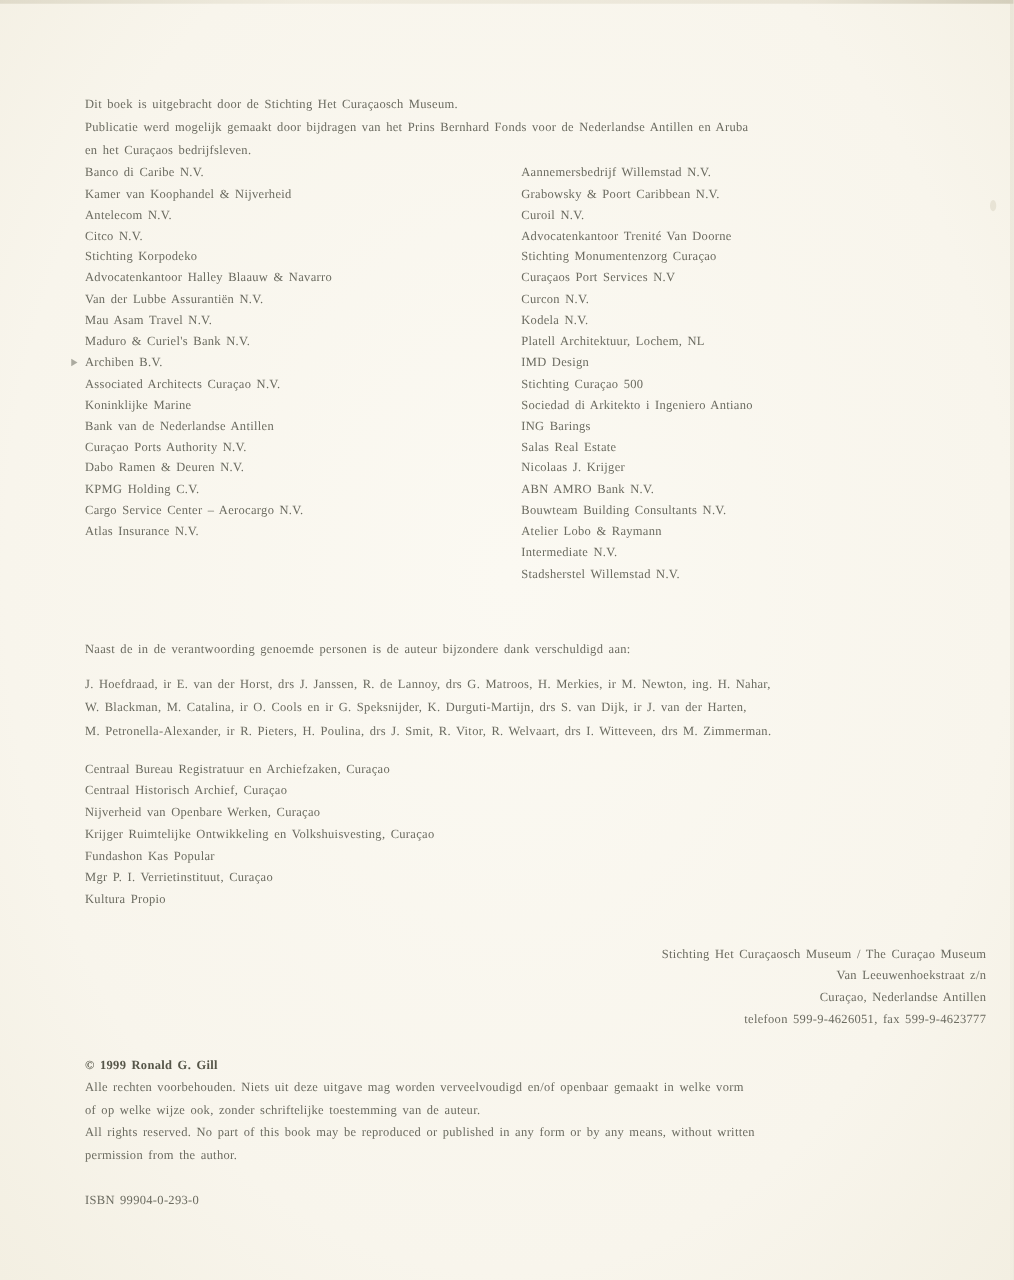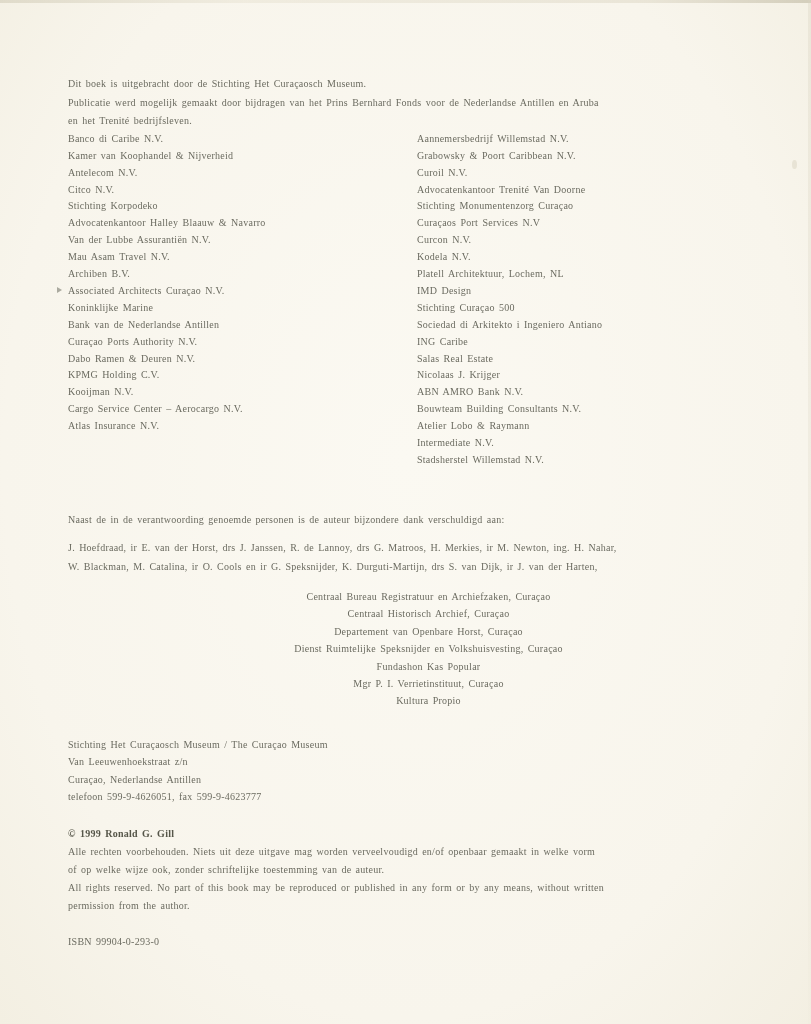--- a/index.html
+++ b/index.html
@@ -46,24 +46,24 @@
     display: flex;
   }
   .sponsors .col { width: 349px; }
   .sponsors .col.right { width: auto; }
   .ack {
     margin: 41px 0 0 0;
     line-height: 19px;
   }
   .names { margin-top: 9px; }
   .names .line { line-height: 19px; white-space: nowrap; }
-  .institutions { margin-top: 12px; text-align: center; }
+  .institutions { margin-top: 12px; }
   .institutions .line { line-height: 17.4px; }
   .address { margin-top: 26px; }
-  .address .line { line-height: 17.4px; }
+  .address .line { line-height: 17.4px; text-align: right; }
   .copyright { margin-top: 20px; }
   .copyright .line { line-height: 18px; }
   .copyright-owner {
     margin: 0;
     line-height: 18px;
     font-weight: bold;
     color: #565649;
   }
   .isbn {
     margin: 18px 0 0 0;
@@ -94,80 +94,81 @@
 
 <div class="page">
   <div class="edge-top"></div>
   <div class="edge-right"></div>
   <div class="stain"></div>
   <div class="artifact"></div>
 
   <section class="intro">
       <div class="line">Dit boek is uitgebracht door de Stichting Het Curaçaosch Museum.</div>
       <div class="line">Publicatie werd mogelijk gemaakt door bijdragen van het Prins Bernhard Fonds voor de Nederlandse Antillen en Aruba</div>
-      <div class="line">en het Trenité bedrijfsleven.</div>
+      <div class="line">en het Curaçaos bedrijfsleven.</div>
     </section>
 
   <section class="sponsors">
     <div class="col">
         <div class="line">Banco di Caribe N.V.</div>
         <div class="line">Kamer van Koophandel &amp; Nijverheid</div>
         <div class="line">Antelecom N.V.</div>
         <div class="line">Citco N.V.</div>
         <div class="line">Stichting Korpodeko</div>
         <div class="line">Advocatenkantoor Halley Blaauw &amp; Navarro</div>
         <div class="line">Van der Lubbe Assurantiën N.V.</div>
         <div class="line">Mau Asam Travel N.V.</div>
+        <div class="line">Maduro &amp; Curiel's Bank N.V.</div>
         <div class="line">Archiben B.V.</div>
         <div class="line">Associated Architects Curaçao N.V.</div>
         <div class="line">Koninklijke Marine</div>
         <div class="line">Bank van de Nederlandse Antillen</div>
         <div class="line">Curaçao Ports Authority N.V.</div>
         <div class="line">Dabo Ramen &amp; Deuren N.V.</div>
         <div class="line">KPMG Holding C.V.</div>
-        <div class="line">Kooijman N.V.</div>
         <div class="line">Cargo Service Center – Aerocargo N.V.</div>
         <div class="line">Atlas Insurance N.V.</div>
       </div>
     <div class="col right">
         <div class="line">Aannemersbedrijf Willemstad N.V.</div>
         <div class="line">Grabowsky &amp; Poort Caribbean N.V.</div>
         <div class="line">Curoil N.V.</div>
         <div class="line">Advocatenkantoor Trenité Van Doorne</div>
         <div class="line">Stichting Monumentenzorg Curaçao</div>
         <div class="line">Curaçaos Port Services N.V</div>
         <div class="line">Curcon N.V.</div>
         <div class="line">Kodela N.V.</div>
         <div class="line">Platell Architektuur, Lochem, NL</div>
         <div class="line">IMD Design</div>
         <div class="line">Stichting Curaçao 500</div>
         <div class="line">Sociedad di Arkitekto i Ingeniero Antiano</div>
-        <div class="line">ING Caribe</div>
+        <div class="line">ING Barings</div>
         <div class="line">Salas Real Estate</div>
         <div class="line">Nicolaas J. Krijger</div>
         <div class="line">ABN AMRO Bank N.V.</div>
         <div class="line">Bouwteam Building Consultants N.V.</div>
         <div class="line">Atelier Lobo &amp; Raymann</div>
         <div class="line">Intermediate N.V.</div>
         <div class="line">Stadsherstel Willemstad N.V.</div>
       </div>
   </section>
 
   <p class="ack">Naast de in de verantwoording genoemde personen is de auteur bijzondere dank verschuldigd aan:</p>
 
   <section class="names">
       <div class="line">J. Hoefdraad, ir E. van der Horst, drs J. Janssen, R. de Lannoy, drs G. Matroos, H. Merkies, ir M. Newton, ing. H. Nahar,</div>
       <div class="line">W. Blackman, M. Catalina, ir O. Cools en ir G. Speksnijder, K. Durguti-Martijn, drs S. van Dijk, ir J. van der Harten,</div>
+      <div class="line">M. Petronella-Alexander, ir R. Pieters, H. Poulina, drs J. Smit, R. Vitor, R. Welvaart, drs I. Witteveen, drs M. Zimmerman.</div>
     </section>
 
   <section class="institutions">
       <div class="line">Centraal Bureau Registratuur en Archiefzaken, Curaçao</div>
       <div class="line">Centraal Historisch Archief, Curaçao</div>
-      <div class="line">Departement van Openbare Horst, Curaçao</div>
-      <div class="line">Dienst Ruimtelijke Speksnijder en Volkshuisvesting, Curaçao</div>
+      <div class="line">Nijverheid van Openbare Werken, Curaçao</div>
+      <div class="line">Krijger Ruimtelijke Ontwikkeling en Volkshuisvesting, Curaçao</div>
       <div class="line">Fundashon Kas Popular</div>
       <div class="line">Mgr P. I. Verrietinstituut, Curaçao</div>
       <div class="line">Kultura Propio</div>
     </section>
 
   <section class="address">
     <div class="line">Stichting Het Curaçaosch Museum / The Curaçao Museum</div>
     <div class="line">Van Leeuwenhoekstraat z/n</div>
     <div class="line">Curaçao, Nederlandse Antillen</div>
     <div class="line">telefoon 599-9-4626051, fax 599-9-4623777</div>

